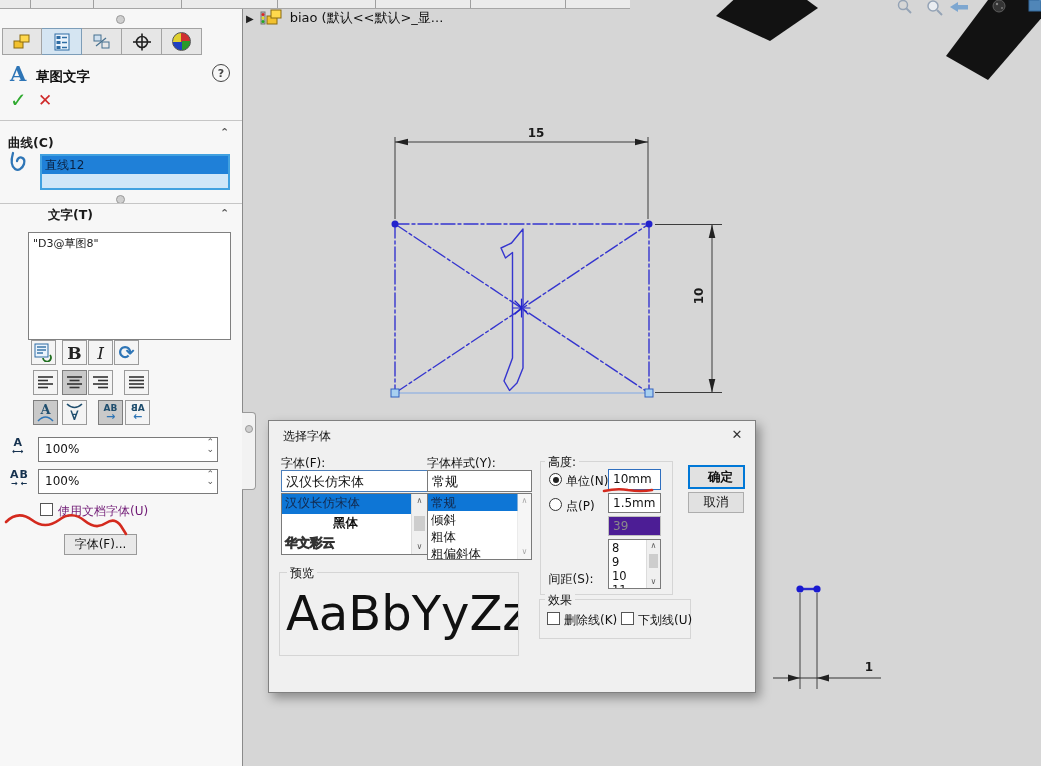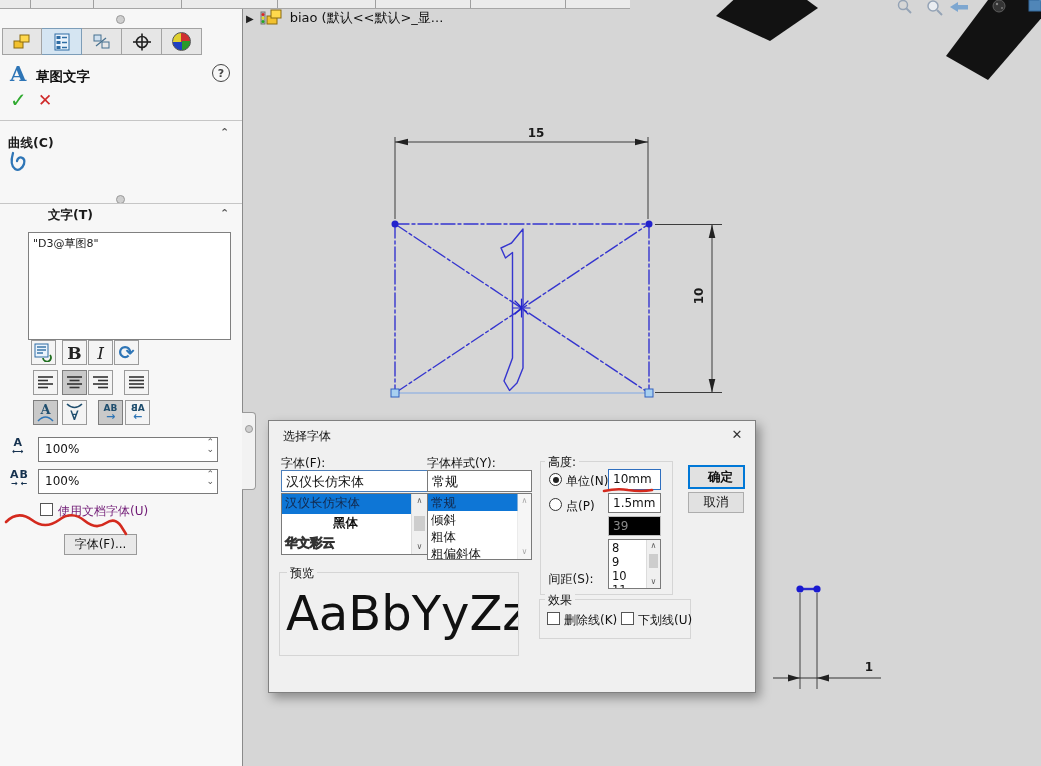--- a/index.html
+++ b/index.html
@@ -251,20 +251,23 @@
   <span class="abs check-glyph" style="left:10px;top:82px;">✓</span>
   <span class="abs x-glyph" style="left:38px;top:84px;">✕</span>
 
   <div class="abs hsep" style="top:112px;"></div>
 
   <span class="abs grp-head" style="left:8px;top:127px;">曲线(C)</span>
   <span class="abs chev" style="left:220px;top:118px;">⌃</span>
   <svg class="abs" style="left:7px;top:138px;" width="28" height="32">
     <path d="M6,7 C1,24 13,29 17,18 C19,11 11,9 10,15" fill="none" stroke="#2e75b6" stroke-width="2.3" stroke-linecap="round"></path>
   </svg>
+  <div id="curve-list" class="abs">
+    <div class="row-sel">直线12</div>
+  </div>
   <div class="abs dot-handle" style="left:116px;top:187px;"></div>
 
   <div class="abs hsep" style="top:195px;"></div>
 
   <span class="abs grp-head" style="left:8px;top:199px;margin-left:40px;">文字(T)</span>
   <span class="abs chev" style="left:220px;top:199px;">⌃</span>
   <div id="sk-textarea" class="abs">"D3@草图8"</div>
 
   <div class="fbtn" style="left:31px;top:332px;">
     <svg width="19" height="19">
@@ -423,21 +426,21 @@
   <div class="groupbox-label" style="left:276px;top:33px;">高度:</div>
   <span class="radio sel" style="left:280px;top:52px;"></span>
   <span class="abs dlg-label" style="left:297px;top:52px;">单位(N)</span>
   <div class="dlg-input" style="left:339px;top:48px;width:53px;height:21px;border-color:#2f6fbf;font-size:12px;">10mm</div>
   <svg class="abs" style="left:333px;top:66px;pointer-events:none;" width="52" height="8">
     <path d="M2,4 q13,-3 24,-1 q13,2 24,0" fill="none" stroke="#d42a1e" stroke-width="2.6" stroke-linecap="round"></path>
   </svg>
   <span class="radio" style="left:280px;top:77px;"></span>
   <span class="abs dlg-label" style="left:297px;top:77px;">点(P)</span>
   <div class="dlg-input" style="left:339px;top:72px;width:53px;height:20px;font-size:12px;">1.5mm</div>
-  <div class="dlg-input" style="left:339px;top:95px;width:53px;height:20px;background:#000000;color:#8a8a8a;border-color:#bfbfbf;font-size:12px;">39</div>
+  <div class="dlg-input" style="left:339px;top:95px;width:53px;height:20px;background:#4c1d95;color:#8a8a8a;border-color:#bfbfbf;font-size:12px;">39</div>
   <div class="dlg-list" style="left:339px;top:118px;width:53px;height:50px;">
     <div class="list-item" style="height:12px;font-size:11.5px;">8</div>
     <div class="list-item" style="height:12px;font-size:11.5px;">9</div>
     <div class="list-item" style="height:12px;font-size:11.5px;">10</div>
     <div class="list-item" style="height:12px;font-size:11.5px;">11</div>
     <div class="scrollbar" style="width:13px;">
       <span class="sb-arrow" style="top:2px;">∧</span>
       <span class="sb-arrow" style="bottom:2px;">∨</span>
       <div class="sb-thumb" style="top:14px;height:14px;"></div>
     </div>

